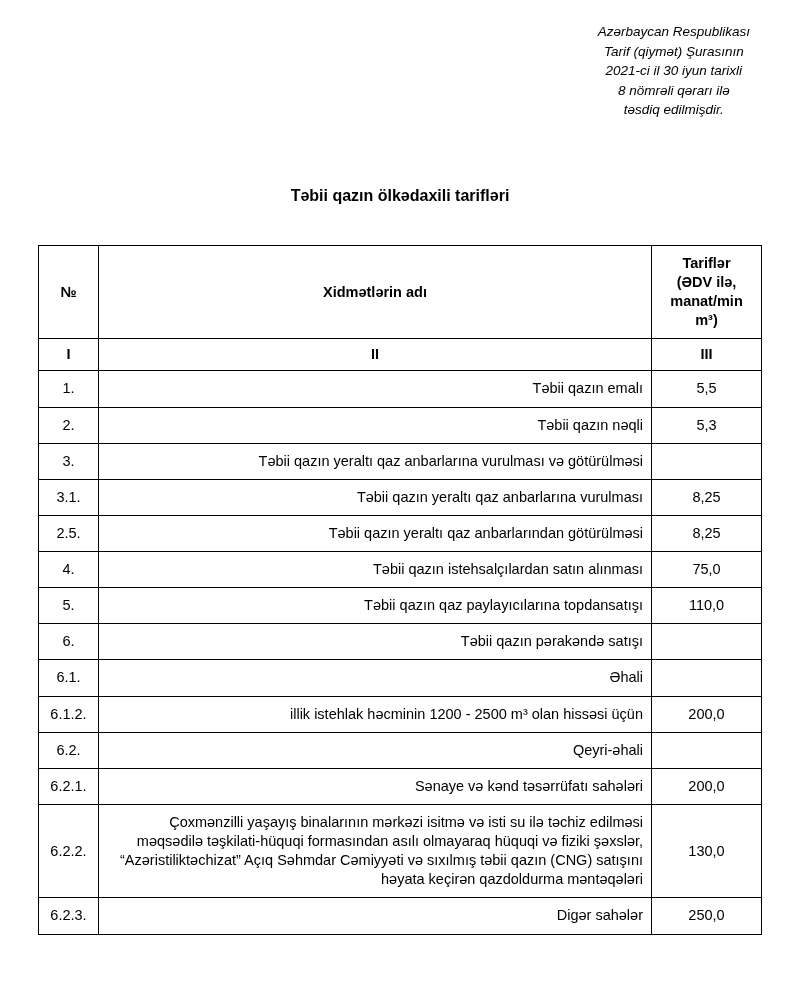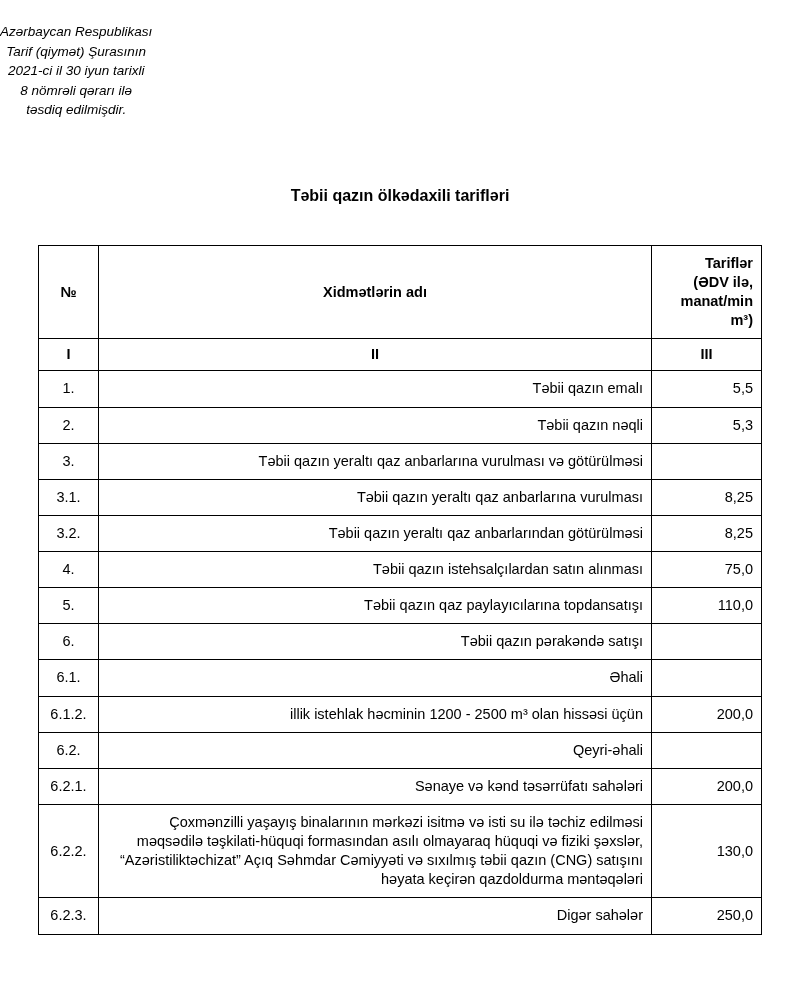--- a/index.html
+++ b/index.html
@@ -11,20 +11,21 @@
     font-family: "Liberation Sans", sans-serif;
   }
   .page {
     width: 800px;
     min-height: 989px;
     padding: 22px 0 30px 0;
     position: relative;
   }
   .approval-wrap {
     display: flex;
+    justify-content: flex-end;
     padding-right: 50px;
   }
   .approval {
     font-style: italic;
     font-size: 13.5px;
     line-height: 1.45;
     text-align: center;
   }
   .title {
     text-align: center;
@@ -42,21 +43,21 @@
     border: 1px solid #000000;
     font-size: 14.5px;
     vertical-align: middle;
     padding: 8px 8px;
     line-height: 1.32;
     word-wrap: break-word;
   }
   table.tariff th { font-weight: bold; }
   .c-no  { width: 60px; text-align: center; }
   .c-svc { text-align: right; padding-left: 12px; padding-right: 12px; }
-  .c-tar { width: 110px; text-align: right; }
+  .c-tar { width: 110px; text-align: center; }
   .th-tariff { font-size: 14.5px; }
   .th-tariff .sub { font-weight: bold; }
   tr.idx td {
     text-align: center;
     font-weight: bold;
     padding: 6px 8px;
   }
 </style>
 </head>
 <body>
@@ -112,21 +113,21 @@
         <td class="c-no">3.</td>
         <td class="c-svc">Təbii qazın yeraltı qaz anbarlarına vurulması və götürülməsi</td>
         <td class="c-tar"></td>
       </tr>
       <tr>
         <td class="c-no">3.1.</td>
         <td class="c-svc">Təbii qazın yeraltı qaz anbarlarına vurulması</td>
         <td class="c-tar">8,25</td>
       </tr>
       <tr>
-        <td class="c-no">3.2.</td>
+        <td class="c-no">2.5.</td>
         <td class="c-svc">Təbii qazın yeraltı qaz anbarlarından götürülməsi</td>
         <td class="c-tar">8,25</td>
       </tr>
       <tr>
         <td class="c-no">4.</td>
         <td class="c-svc">Təbii qazın istehsalçılardan satın alınması</td>
         <td class="c-tar">75,0</td>
       </tr>
       <tr>
         <td class="c-no">5.</td>

